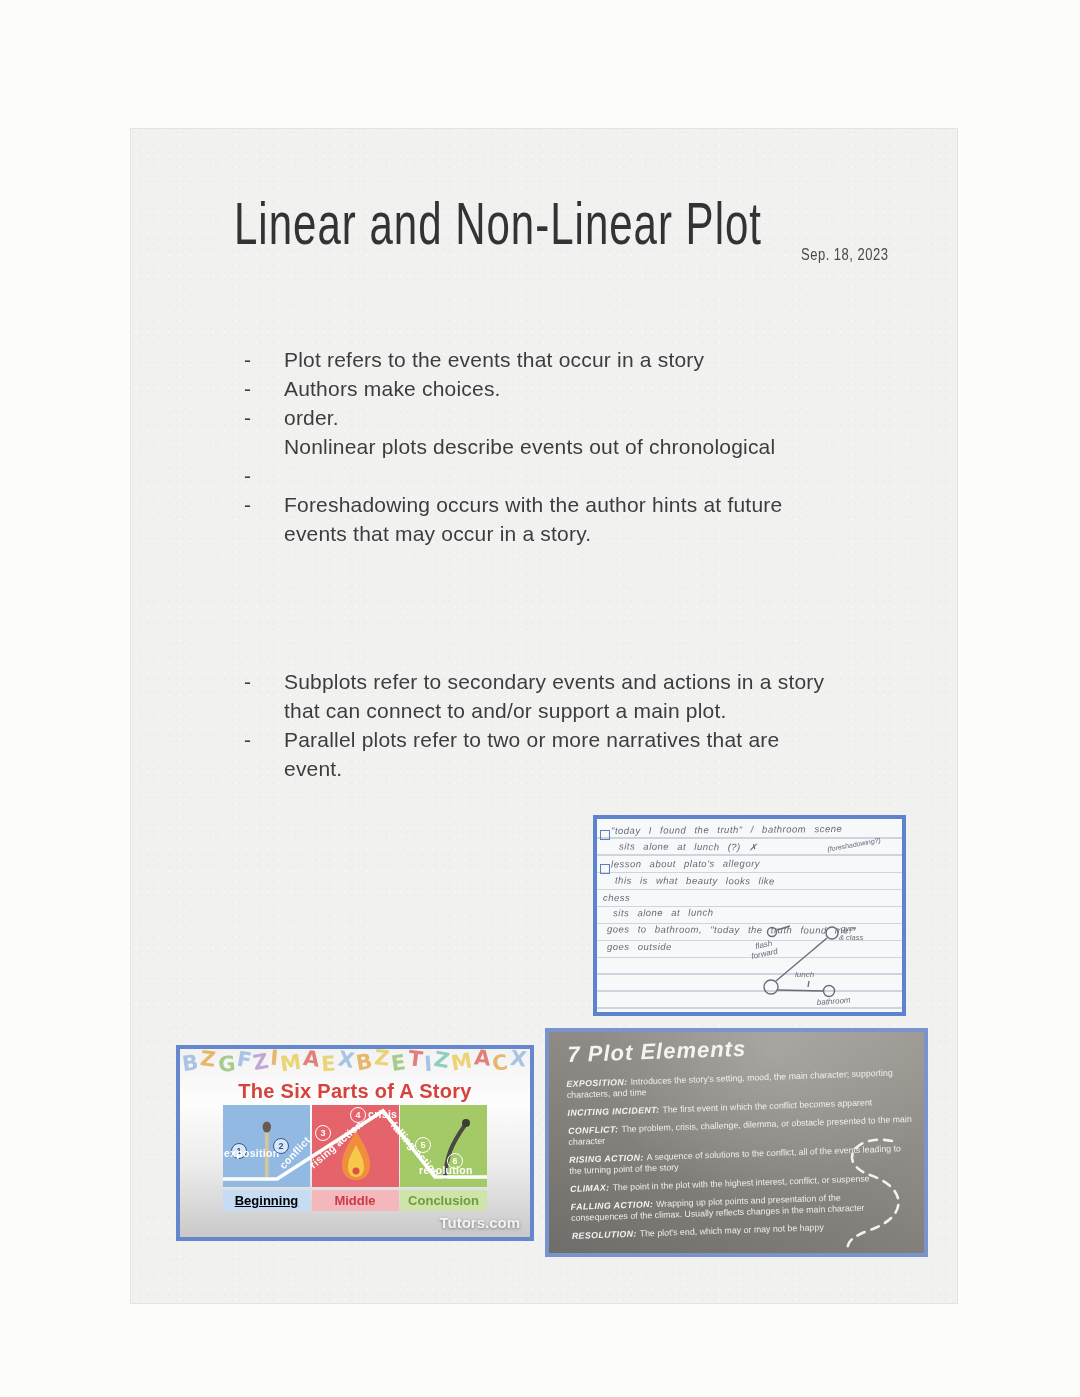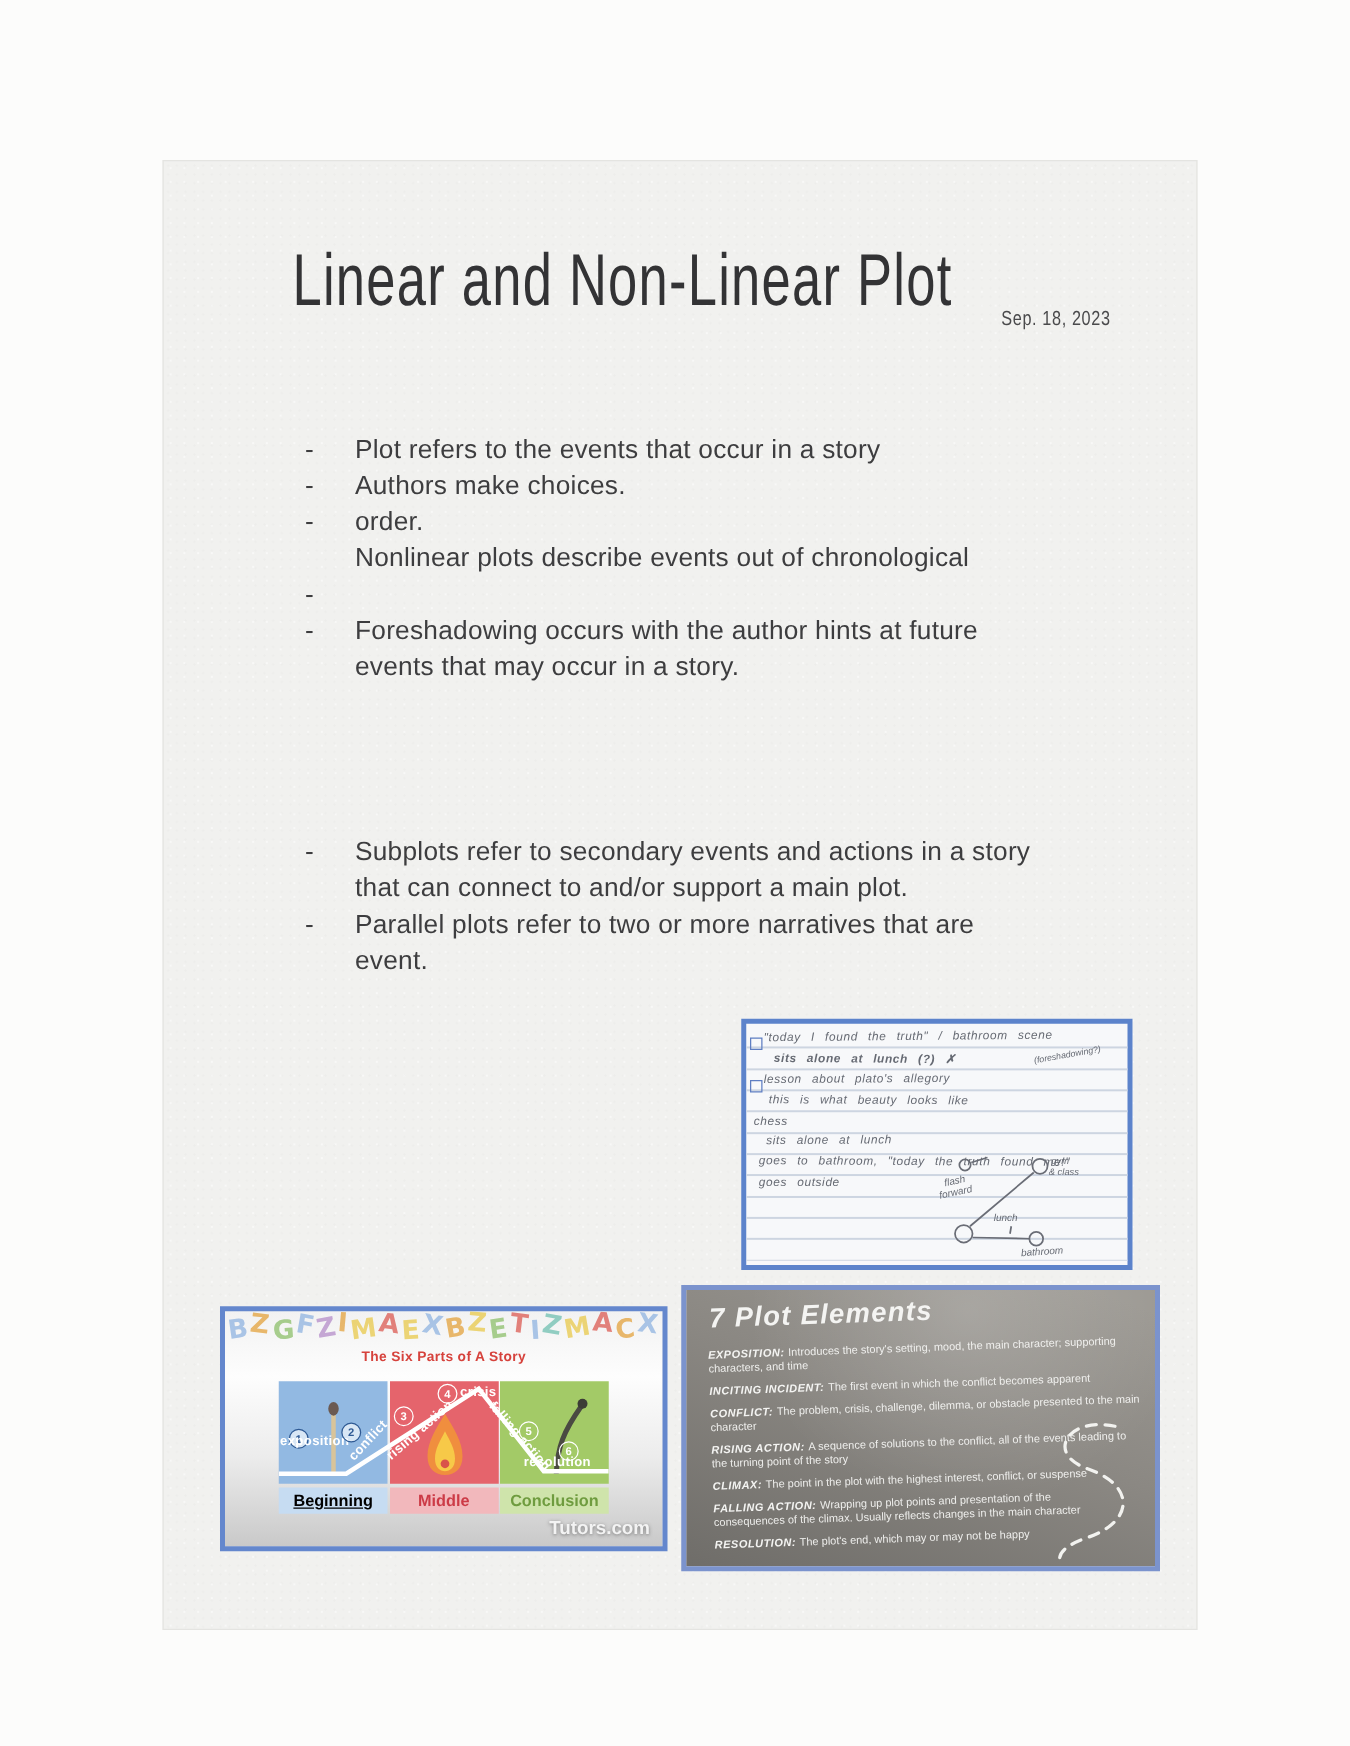--- a/index.html
+++ b/index.html
@@ -63,21 +63,21 @@
     text-align:center;font-family:"DejaVu Sans",sans-serif;font-weight:bold;font-size:21px;
     letter-spacing:2px;opacity:.75;white-space:nowrap;}
   .letters-row span{display:inline-block;}
   .abc0{transform:rotate(-8deg) translateY(2px);}
   .abc1{transform:rotate(7deg) translateY(-2px);}
   .abc2{transform:rotate(-4deg) translateY(3px);}
   .abc3{transform:rotate(10deg) translateY(-1px);}
   .abc4{transform:rotate(-10deg) translateY(1px);}
   .abc5{transform:rotate(5deg) translateY(-3px);}
   .sixparts-title{position:absolute;left:0;top:31px;width:100%;text-align:center;
-    font-size:11px;font-weight:bold;color:#d6423c;letter-spacing:.3px;}
+    font-size:20px;font-weight:bold;color:#d6423c;letter-spacing:.3px;}
   .panels{position:absolute;left:43px;top:56px;width:264px;height:82px;}
   .panel{position:absolute;top:0;height:82px;width:87px;}
   .panel.blue{left:0;background:#92b9e2;}
   .panel.red{left:88.5px;background:#e5646c;}
   .panel.green{left:177px;background:#a3ca67;}
   .plotline{position:absolute;left:0;top:0;}
   .step-circle{position:absolute;width:14px;height:14px;border-radius:50%;
     font-size:9px;line-height:14px;text-align:center;font-weight:bold;}
   .sc-blue{border:1.5px solid #2f5a94;color:#2f5a94;background:rgba(255,255,255,.65);}
   .sc-white{border:1.5px solid #ffffff;color:#ffffff;background:transparent;}
@@ -156,21 +156,21 @@
         <div>event.</div>
       </div>
     </li>
   </ul>
 
   <figure class="note-fig">
     <div class="paper">
       <span class="hw-check" style="left:3px;top:11px;"></span>
       <span class="hw-check" style="left:3px;top:45px;"></span>
       <div class="hw" style="left:14px;top:5px;transform:rotate(-.5deg);">"today I found the truth" / bathroom scene</div>
-      <div class="hw" style="left:22px;top:22px;transform:rotate(.4deg);font-weight:bold;">sits alone at lunch (?) ✗</div>
+      <div class="hw" style="left:22px;top:22px;transform:rotate(.4deg);">sits alone at lunch (?) ✗</div>
       <div class="hw-margin">(foreshadowing?)</div>
       <div class="hw" style="left:14px;top:39px;transform:rotate(-.3deg);">lesson about plato's allegory</div>
       <div class="hw" style="left:18px;top:56px;transform:rotate(.3deg);">this is what beauty looks like</div>
       <div class="hw" style="left:6px;top:73px;">chess</div>
       <div class="hw" style="left:16px;top:88px;transform:rotate(-.4deg);">sits alone at lunch</div>
       <div class="hw" style="left:10px;top:105px;transform:rotate(.3deg);">goes to bathroom, "today the truth found me!"</div>
       <div class="hw" style="left:10px;top:122px;">goes outside</div>
 
       <svg class="hw-diagram" width="170" height="92" viewBox="0 0 170 92">
         <g stroke="#6a6d76" stroke-width="1.4" fill="none">

